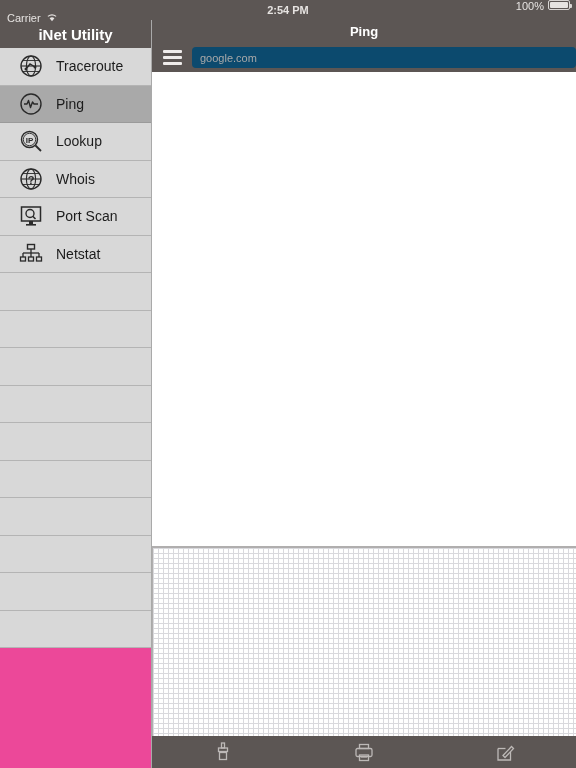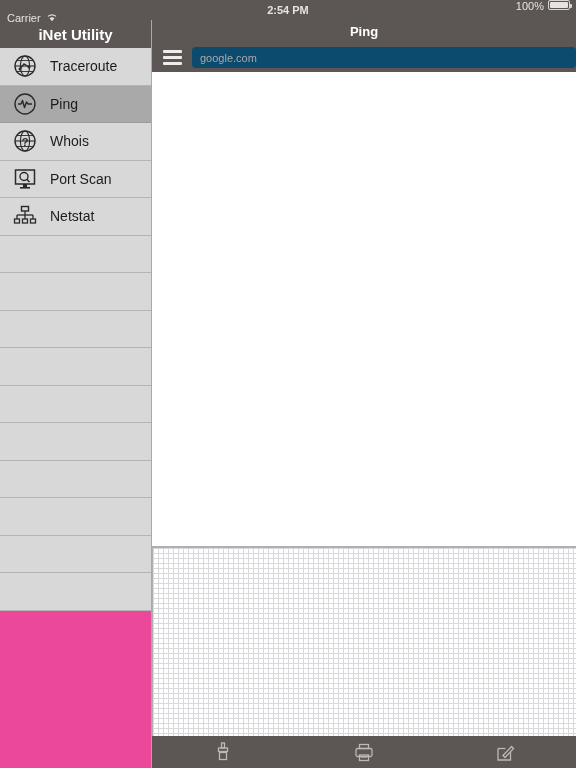--- a/index.html
+++ b/index.html
@@ -57,21 +57,21 @@
   }
   #sidebar-header {
     height: 28px; background: #5c5654;
     display: flex; align-items: center; justify-content: center;
     color: #fff; font-size: 15px; font-weight: bold;
   }
   .nav-row {
     height: 37.5px;
     display: flex; align-items: center;
     border-bottom: 1px solid #b4b4b4;
-    padding-left: 10px;
+    padding-left: 16px;
     background: #d8d8d8;
   }
   .nav-row.selected { background: #a9a9a9; border-bottom-color: #9a9a9a; }
   .nav-icon {
     width: 30px; height: 30px;
     display: flex; align-items: center; justify-content: center;
     flex: 0 0 30px;
   }
   .nav-icon svg { display: block; }
   .nav-label {
@@ -186,20 +186,31 @@
             <svg width="24" height="24" viewBox="0 0 24 24">
         <circle cx="12" cy="12" r="10" fill="none" stroke="#2a2a2a" stroke-width="1.4"></circle>
         <path d="M5 12 H8 L9.5 8.5 L11.5 15.5 L13.5 10 L15 12 H19" fill="none" stroke="#2a2a2a" stroke-width="1.4" stroke-linejoin="round"></path>
       </svg>
           </span>
           <span class="nav-label">Ping</span>
         </div>
         <div class="nav-row">
           <span class="nav-icon">
             <svg width="24" height="24" viewBox="0 0 24 24">
+        <circle cx="10.5" cy="10.5" r="8" fill="none" stroke="#2a2a2a" stroke-width="1.4"></circle>
+        <circle cx="10.5" cy="10.5" r="6.2" fill="none" stroke="#2a2a2a" stroke-width="0.9"></circle>
+        <text x="10.5" y="14" font-size="8" font-family="Liberation Sans, sans-serif" font-weight="bold" fill="#2a2a2a" text-anchor="middle">IP</text>
+        <line x1="16.5" y1="16.5" x2="22" y2="22" stroke="#2a2a2a" stroke-width="1.8"></line>
+      </svg>
+          </span>
+          <span class="nav-label">Lookup</span>
+        </div>
+        <div class="nav-row">
+          <span class="nav-icon">
+            <svg width="24" height="24" viewBox="0 0 24 24">
         <circle cx="12" cy="12" r="10" fill="none" stroke="#2a2a2a" stroke-width="1.4"></circle>
         <ellipse cx="12" cy="12" rx="4.6" ry="10" fill="none" stroke="#2a2a2a" stroke-width="1.1"></ellipse>
         <line x1="2" y1="12" x2="22" y2="12" stroke="#2a2a2a" stroke-width="1.1"></line>
         <line x1="4" y1="6.5" x2="20" y2="6.5" stroke="#2a2a2a" stroke-width="0.9"></line>
         <line x1="4" y1="17.5" x2="20" y2="17.5" stroke="#2a2a2a" stroke-width="0.9"></line>
         <text x="12" y="17" font-size="11" font-family="Liberation Sans, sans-serif" font-weight="bold" fill="#2a2a2a" text-anchor="middle">?</text>
       </svg>
           </span>
           <span class="nav-label">Whois</span>
         </div>

